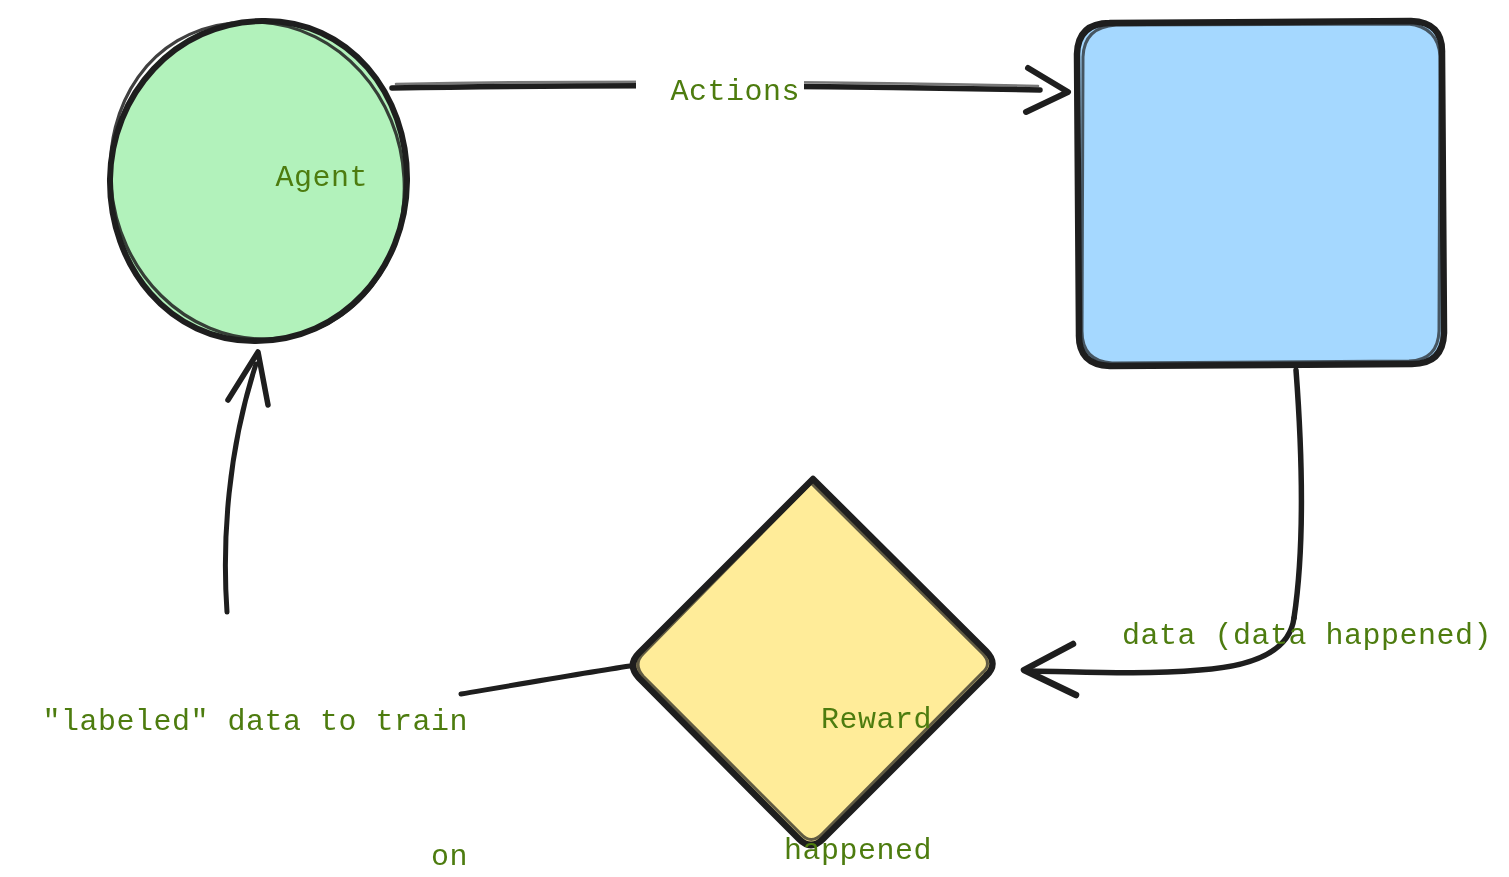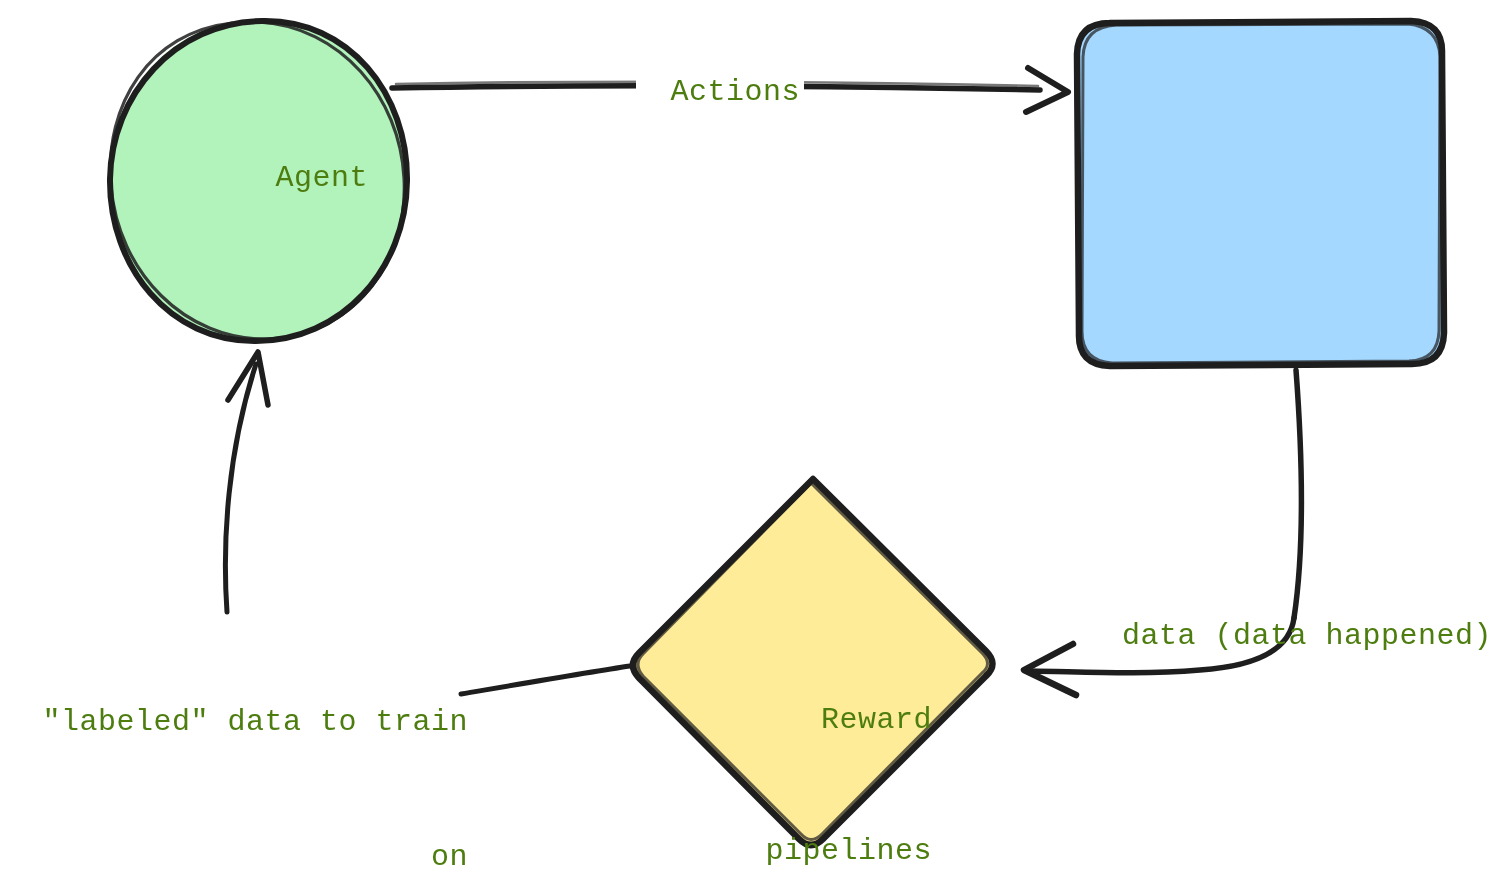--- a/index.html
+++ b/index.html
@@ -159,21 +159,21 @@
       <path fill="none" stroke="#1e1e1e" stroke-width="5.5" stroke-linecap="round" stroke-linejoin="round" d="M 228 400 L 258 352 L 268 405"></path>
     </g>
 
   </svg>
 
   <div class="node-label label-agent">Agent</div>
 
 
   <div class="node-label label-reward">
     <div>Reward</div>
-    <div>pipelines</div>
+    <div>happened</div>
   </div>
 
   <div class="edge-label label-actions">Actions</div>
 
   <div class="edge-label label-data-happened">data (data happened)</div>
 
   <div class="edge-label label-labeled-data">
     <div>"labeled" data to train</div>
     <div>on</div>
   </div>

